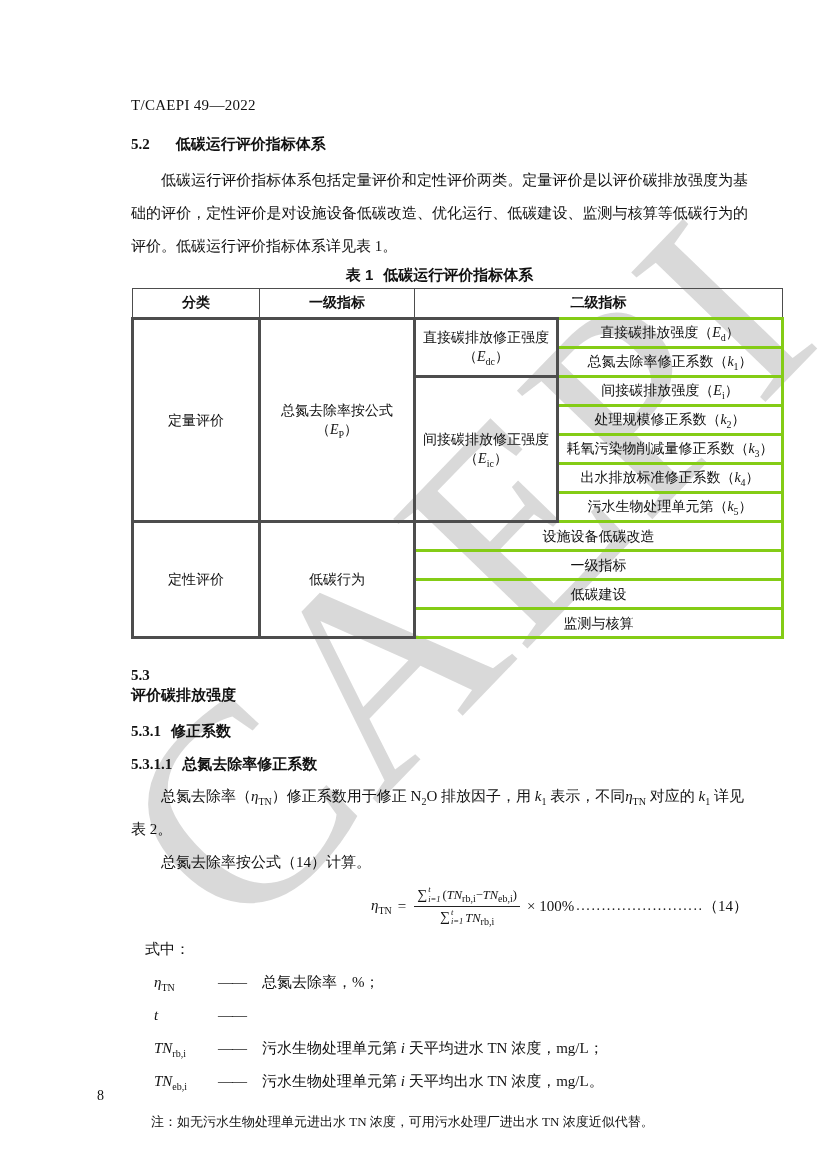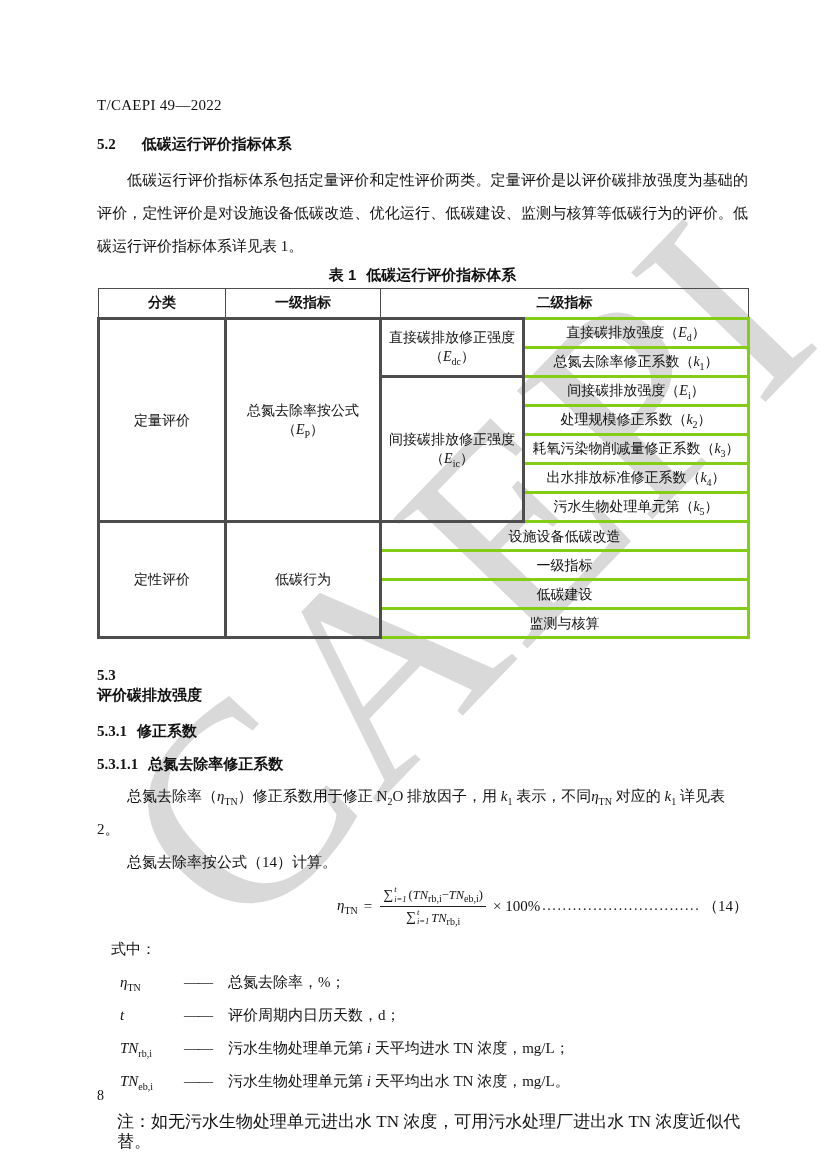--- a/index.html
+++ b/index.html
@@ -21,21 +21,21 @@
     font-family:"Liberation Serif","DejaVu Serif",serif;
     font-size:285px;
     font-weight:400;
     letter-spacing:4px;
     color:#cfcfcf;
     opacity:.78;
     z-index:0;
     white-space:nowrap;
     user-select:none;
   }
-  .content{position:relative;z-index:1;padding:96px 78px 0 97px;}
+  .content{position:relative;z-index:1;padding:96px 78px 0 97px;margin-left:34px;}
   .doc-code{font-size:15px;line-height:18px;letter-spacing:.3px;}
   .heading{display:flex;align-items:baseline;margin:0;font-size:15px;line-height:20px;}
   .h-52{margin-top:20px;gap:16px;}
   .h-53{margin-top:26px;flex-direction:column;}
   .h-531{margin-top:16px;}
   .h-5311{margin-top:13px;}
   .h-num{font-family:"Liberation Serif","DejaVu Serif",serif;font-weight:600;margin-right:10px;}
   .h-title{font-family:"Liberation Sans","DejaVu Sans",sans-serif;font-weight:bold;}
   .body-para{font-size:15px;line-height:33px;text-align:justify;text-indent:2em;margin:10px 0 0 0;}
   .body-line{font-size:15px;line-height:33px;text-indent:2em;margin:0;}
@@ -72,21 +72,21 @@
   .lims{display:inline-flex;flex-direction:column;font-size:8.5px;line-height:1.15;margin:0 1px;text-align:left;font-style:italic;}
   .eq-times{margin-left:5px;white-space:nowrap;}
   .eq-dots{flex:1 1 auto;overflow:hidden;white-space:nowrap;letter-spacing:1.6px;font-size:14px;color:#222;margin-left:2px;}
   .eq-num{margin-left:2px;white-space:nowrap;}
   .shizhong{font-size:15px;line-height:33px;margin:6px 0 0 14px;}
   .def-list{margin-top:0;}
   .def-row{display:grid;grid-template-columns:64px 36px 1fr;align-items:baseline;font-size:15px;line-height:33px;margin-left:23px;}
   .def-term{white-space:nowrap;}
   .def-dash{letter-spacing:-1px;color:#222;}
   .def-desc{padding-left:8px;}
-  .note{font-size:17px;line-height:20px;margin:14px 0 0 20px;}
+  .note{font-size:13px;line-height:20px;margin:14px 0 0 20px;}
   .page-number{position:absolute;left:97px;top:1088px;font-size:14px;z-index:1;}
 </style>
 </head>
 <body>
 
 <div class="page">
 
   <div class="watermark">CAEPI</div>
 
   <div class="content">
@@ -220,21 +220,20 @@
 
     <div class="def-list">
       <div class="def-row">
         <span class="def-term"><span class="var">η</span><sub>TN</sub></span>
         <span class="def-dash">——</span>
         <span class="def-desc"><span>总氮去除率，%；</span><span class="var"></span><span></span></span>
       </div>
       <div class="def-row">
         <span class="def-term"><span class="var">t</span><sub></sub></span>
         <span class="def-dash">——</span>
-        <span class="def-desc"><span>评价周期内日历天数，d；</span><span class="var"></span><span></span></span>
       </div>
       <div class="def-row">
         <span class="def-term"><span class="var">TN</span><sub>rb,i</sub></span>
         <span class="def-dash">——</span>
         <span class="def-desc"><span>污水生物处理单元第 </span><span class="var">i</span><span> 天平均进水 TN 浓度，mg/L；</span></span>
       </div>
       <div class="def-row">
         <span class="def-term"><span class="var">TN</span><sub>eb,i</sub></span>
         <span class="def-dash">——</span>
         <span class="def-desc"><span>污水生物处理单元第 </span><span class="var">i</span><span> 天平均出水 TN 浓度，mg/L。</span></span>

